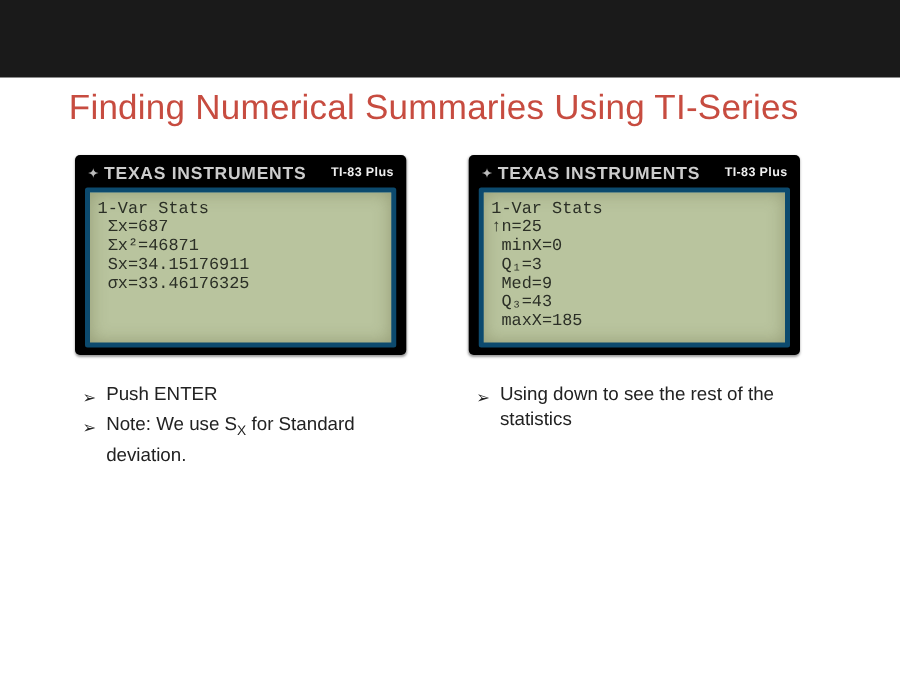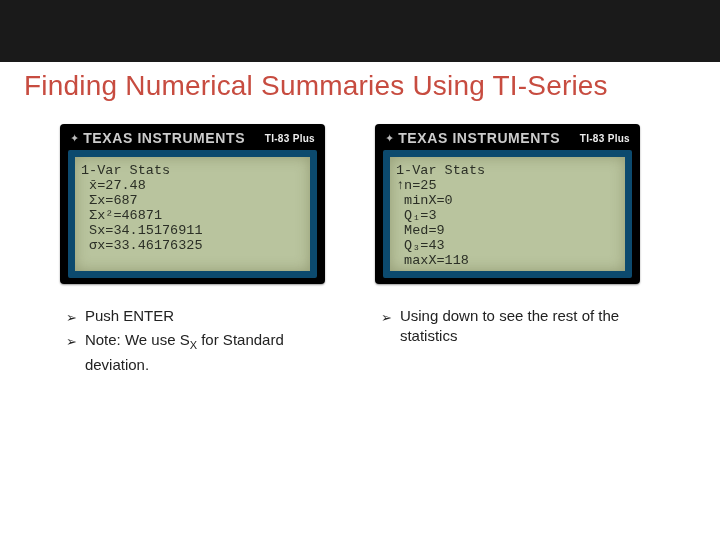--- a/index.html
+++ b/index.html
@@ -14,20 +14,21 @@
     width: 100%;
     height: 62px;
     background: #1a1a1a;
   }
   .title {
     font-size: 28px;
     color: #c74c40;
     padding: 8px 0 0 24px;
     font-weight: 400;
     letter-spacing: 0.2px;
+    margin-left: 31px;
   }
   .content {
     display: flex;
     flex-direction: row;
     gap: 50px;
     padding: 22px 0 0 60px;
   }
   .column {
     display: flex;
     flex-direction: column;
@@ -66,21 +67,21 @@
   }
   .ti-model {
     font-size: 10px;
     font-weight: 700;
     color: #eee;
     letter-spacing: 0.3px;
   }
   .screen {
     margin: 0 8px 2px 8px;
     background: #b9c49e;
-    border: 7px solid #0c4a6e;
+    border: 4px solid #0c4a6e;
     border-radius: 2px;
     padding: 6px 6px 4px 6px;
     height: 128px;
     font-family: "Courier New", monospace;
     font-size: 13.5px;
     line-height: 15px;
     color: #2b2f26;
     overflow: hidden;
     box-shadow: inset 0 0 14px rgba(80,80,40,0.35);
     position: relative;
@@ -121,21 +122,20 @@
     <div class="calc">
       <div class="calc-header">
         <div class="ti-logo">
           <span class="ti-mark">✦</span>
           <span class="ti-brand">TEXAS INSTRUMENTS</span>
         </div>
         <span class="ti-model">TI-83 Plus</span>
       </div>
       <div class="screen">
         <div class="line">1-Var Stats</div>
-        <div class="line"> x̄=27.48</div>
         <div class="line"> Σx=687</div>
         <div class="line"> Σx²=46871</div>
         <div class="line"> Sx=34.15176911</div>
         <div class="line"> σx=33.46176325</div>
       </div>
     </div>
 
     <div class="bullets">
       <div class="bullet">
         <span class="bullet-arrow">➢</span>
@@ -159,21 +159,21 @@
         </div>
         <span class="ti-model">TI-83 Plus</span>
       </div>
       <div class="screen">
         <div class="line">1-Var Stats</div>
         <div class="line">↑n=25</div>
         <div class="line"> minX=0</div>
         <div class="line"> Q₁=3</div>
         <div class="line"> Med=9</div>
         <div class="line"> Q₃=43</div>
-        <div class="line"> maxX=118</div>
+        <div class="line"> maxX=185</div>
       </div>
     </div>
 
     <div class="bullets">
       <div class="bullet">
         <span class="bullet-arrow">➢</span>
         <span>Using down to see the rest of the statistics</span>
       </div>
     </div>
   </div>

